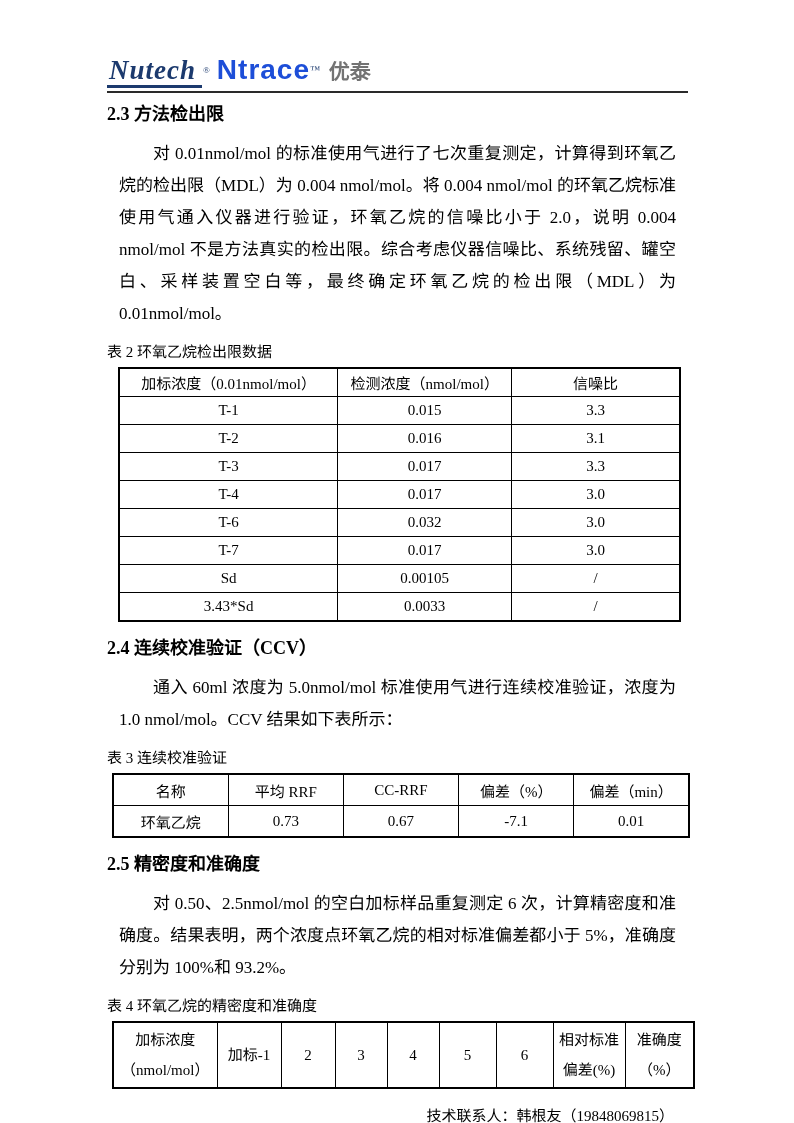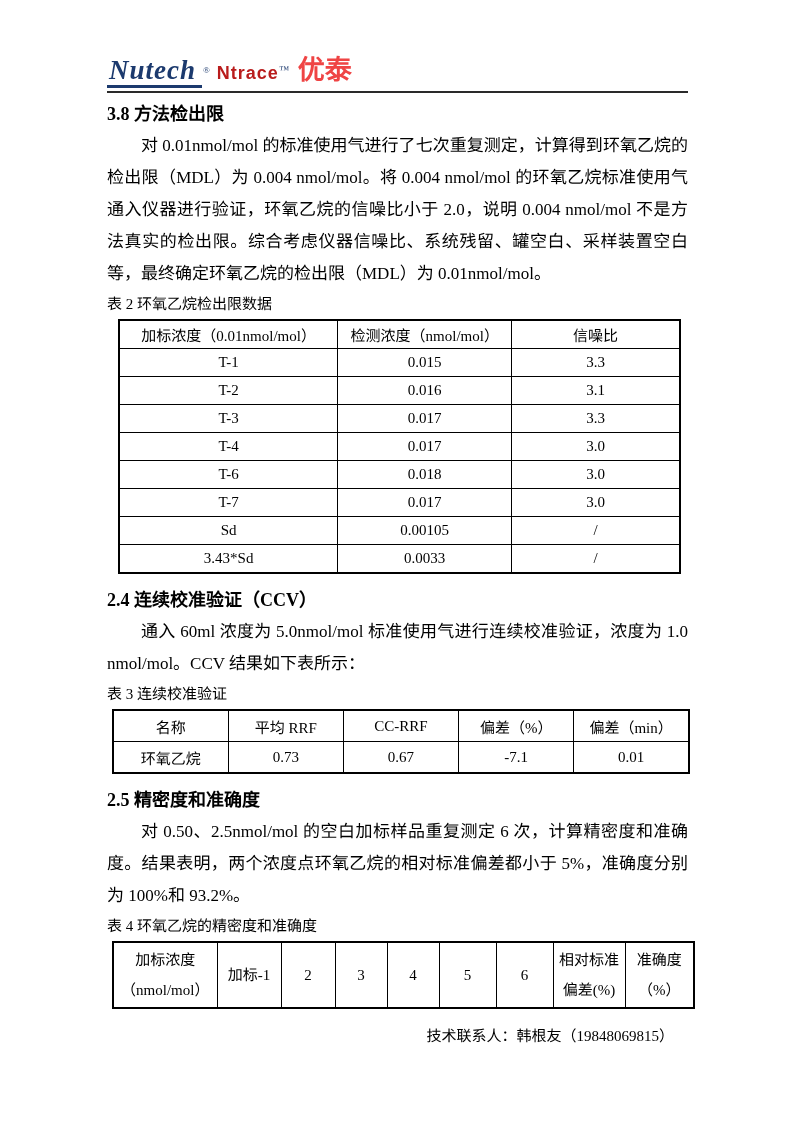--- a/index.html
+++ b/index.html
@@ -13,29 +13,29 @@
   
   .logo-row{height:38px;white-space:nowrap;line-height:36px;}
   .lg-nutech{
     font-family:"Liberation Serif","DejaVu Serif",serif;
     font-style:italic;font-weight:700;font-size:27px;color:#1c3a6e;
     border-bottom:3px solid #1c3a6e;padding:0 6px 0 2px;letter-spacing:1px;
   }
   .lg-reg{font-size:9px;color:#1c3a6e;vertical-align:super;margin-left:1px;}
   .lg-ntrace{
     font-family:"Liberation Sans","DejaVu Sans",sans-serif;
-    font-weight:700;font-size:18px;color:#b91c1c;margin-left:7px;letter-spacing:1px;
+    font-weight:700;font-size:28px;color:#1d4ed8;margin-left:7px;letter-spacing:1px;
   }
   .lg-tm{font-size:10px;color:#1c3a6e;vertical-align:super;}
-  .lg-cn{font-family:"DejaVu Sans",sans-serif;font-weight:700;font-size:27px;color:#ef4444;margin-left:9px;}
+  .lg-cn{font-family:"DejaVu Sans",sans-serif;font-weight:700;font-size:21px;color:#737373;margin-left:9px;}
   .head-rule{border-bottom:2px solid #2a2a2a;margin-top:1px;}
   
   .sec-h{font-size:18px;font-weight:700;margin:14px 0 4px;line-height:24px;}
   .sec-h.first{margin-top:9px;}
-  .body-p{font-size:17px;line-height:32px;text-align:justify;text-indent:2em;margin:0;}
+  .body-p{font-size:17px;line-height:32px;text-align:justify;text-indent:2em;margin:12px;}
   .tbl-cap{font-size:15px;margin:4px 0;line-height:21px;}
   
   .tbl{border-collapse:collapse;border:2px solid #000;table-layout:fixed;font-size:15px;}
   .tbl th,.tbl td{border:1px solid #000;text-align:center;vertical-align:middle;font-weight:400;padding:0;}
   .t2{width:563px;margin-left:11px;}
   .t2 th,.t2 td{height:27px;}
   .t2 .c1{width:39%;}.t2 .c2{width:31%;}.t2 .c3{width:30%;}
   .t3{width:578px;margin-left:5px;}
   .t3 th,.t3 td{height:30px;}
   .t3 col{width:20%;}
@@ -51,21 +51,21 @@
 
 <div class="page">
 
   <div class="letterhead">
     <div class="logo-row">
       <span class="lg-nutech">Nutech</span><span class="lg-reg">®</span><span class="lg-ntrace">Ntrace</span><span class="lg-tm">™</span><span class="lg-cn">优泰</span>
     </div>
     <div class="head-rule"></div>
   </div>
 
-  <h2 class="sec-h first">3.8 方法检出限</h2>
+  <h2 class="sec-h first">2.3 方法检出限</h2>
   <p class="body-p">对 0.01nmol/mol 的标准使用气进行了七次重复测定，计算得到环氧乙烷的检出限（MDL）为 0.004 nmol/mol。将 0.004 nmol/mol 的环氧乙烷标准使用气通入仪器进行验证，环氧乙烷的信噪比小于 2.0，说明 0.004 nmol/mol 不是方法真实的检出限。综合考虑仪器信噪比、系统残留、罐空白、采样装置空白等，最终确定环氧乙烷的检出限（MDL）为 0.01nmol/mol。</p>
 
   <div class="tbl-cap">表 2 环氧乙烷检出限数据</div>
   <table class="tbl t2">
     <colgroup>
         <col class="c1">
         <col class="c2">
         <col class="c3">
       </colgroup>
     <thead>
@@ -91,21 +91,21 @@
         <td>0.017</td>
         <td>3.3</td>
       </tr>
       <tr>
         <td>T-4</td>
         <td>0.017</td>
         <td>3.0</td>
       </tr>
       <tr>
         <td>T-6</td>
-        <td>0.018</td>
+        <td>0.032</td>
         <td>3.0</td>
       </tr>
       <tr>
         <td>T-7</td>
         <td>0.017</td>
         <td>3.0</td>
       </tr>
       <tr>
         <td>Sd</td>
         <td>0.00105</td>

